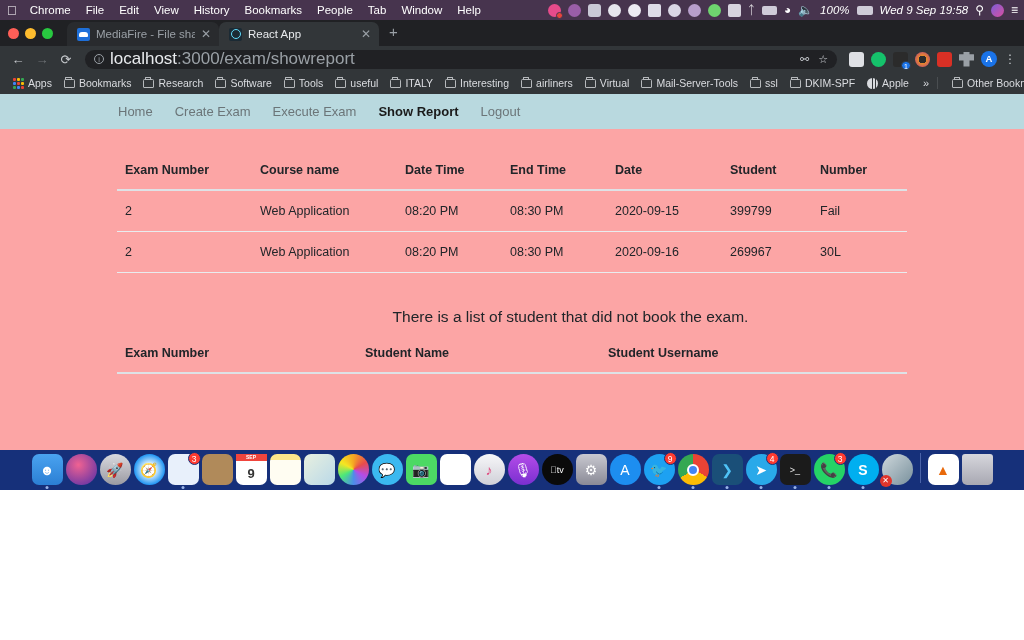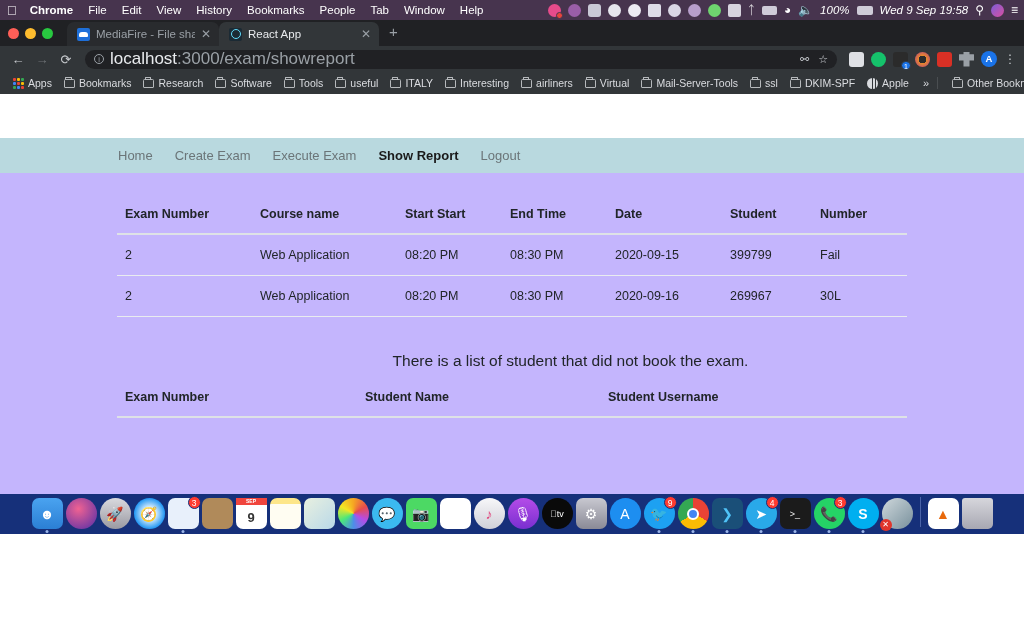--- a/index.html
+++ b/index.html
@@ -13,21 +13,21 @@
   .menubar {
     height: 20px; width: 100%;
     background: #47344e;
     display: flex; align-items: center;
     color: #ffffff; font-size: 11.5px;
     padding: 0 7px;
     position: relative;
   }
   .menubar .apple { font-size: 13px; margin-right: 13px; line-height: 1; }
   .menubar .mitem { margin-right: 15px; white-space: nowrap; }
-  .menubar .mitem.bold { font-weight: bold; }
+  .menubar .mitem.bold { font-weight: normal; }
   .menu-right {
     position: absolute; right: 6px; top: 0; height: 20px;
     display: flex; align-items: center; gap: 7px;
   }
   .tray-ic {
     width: 13px; height: 13px; border-radius: 50%;
     display: inline-block; position: relative;
   }
   .tray-ic.sq { border-radius: 2px; }
   .badge-dot {
@@ -125,21 +125,21 @@
     background: #dadce0; position: relative;
   }
   .globe-ic::after {
     content:""; position:absolute; left:4.5px; top:0; width:2px; height:11px;
     border-left:1px solid #323639; border-right:1px solid #323639;
   }
   .bm-overflow { color: #dadce0; font-size: 11px; padding: 0 8px; }
   .bm-right { margin-left: auto; display: flex; align-items: center; border-left: 1px solid #4a4e51; padding-left: 8px; }
 
   
-  .page { width: 100%; height: 396px; background: #c4b5fd; overflow: hidden; position: relative; margin-top: 44px; }
+  .page { width: 100%; height: 396px; background: #fca5a5; overflow: hidden; position: relative; }
   .navbar {
     height: 35px; width: 100%; background: #b9d9df;
     display: flex; align-items: center; padding-left: 118px; gap: 22px;
   }
   .nav-link { font-size: 13px; color: #6b7578; white-space: nowrap; }
   .nav-link.active { color: #1a1a1a; font-weight: bold; }
 
   .content { padding: 28px 0 0 117px; }
   .section-title { font-size: 15.5px; color: #212529; font-weight: normal; margin-bottom: 14px; }
   table { border-collapse: collapse; width: 790px; table-layout: fixed; }
@@ -357,21 +357,21 @@
   </div>
 
   <div class="content">
 
 
     <table>
       <thead>
         <tr>
           <th style="width:135px">Exam Number</th>
           <th style="width:145px">Course name</th>
-          <th style="width:105px">Start Start</th>
+          <th style="width:105px">Date Time</th>
           <th style="width:105px">End Time</th>
           <th style="width:115px">Date</th>
           <th style="width:90px">Student</th>
           <th>Number</th>
         </tr>
       </thead>
       <tbody>
         <tr>
           <td>2</td>
           <td>Web Application</td>

